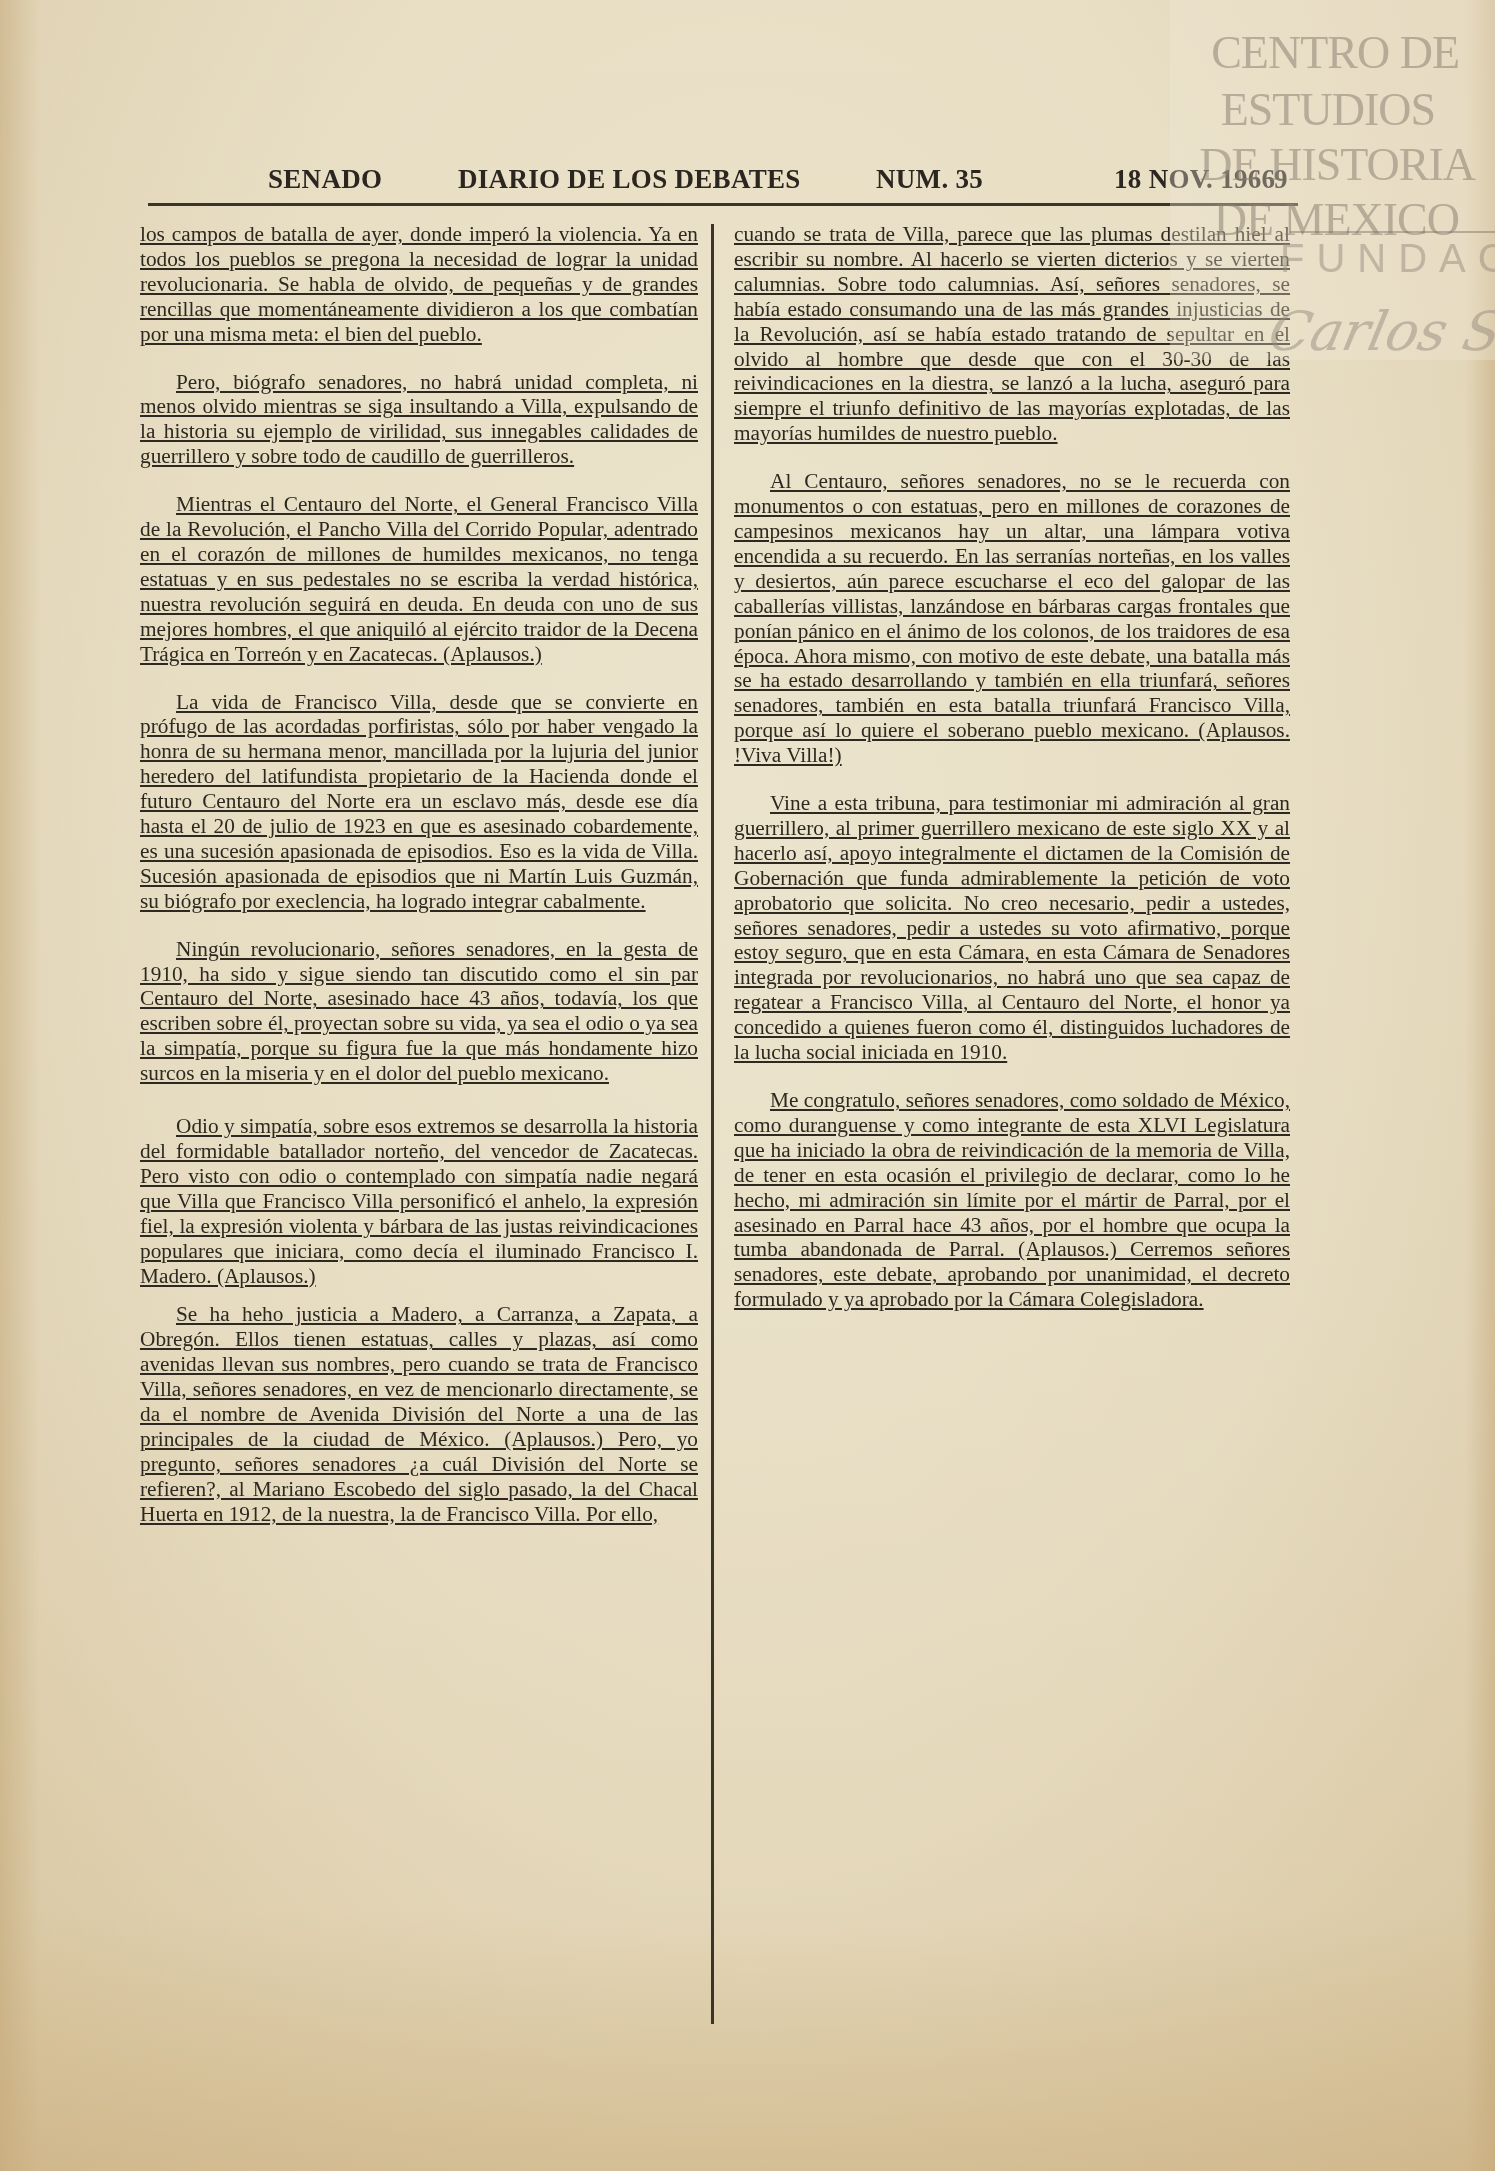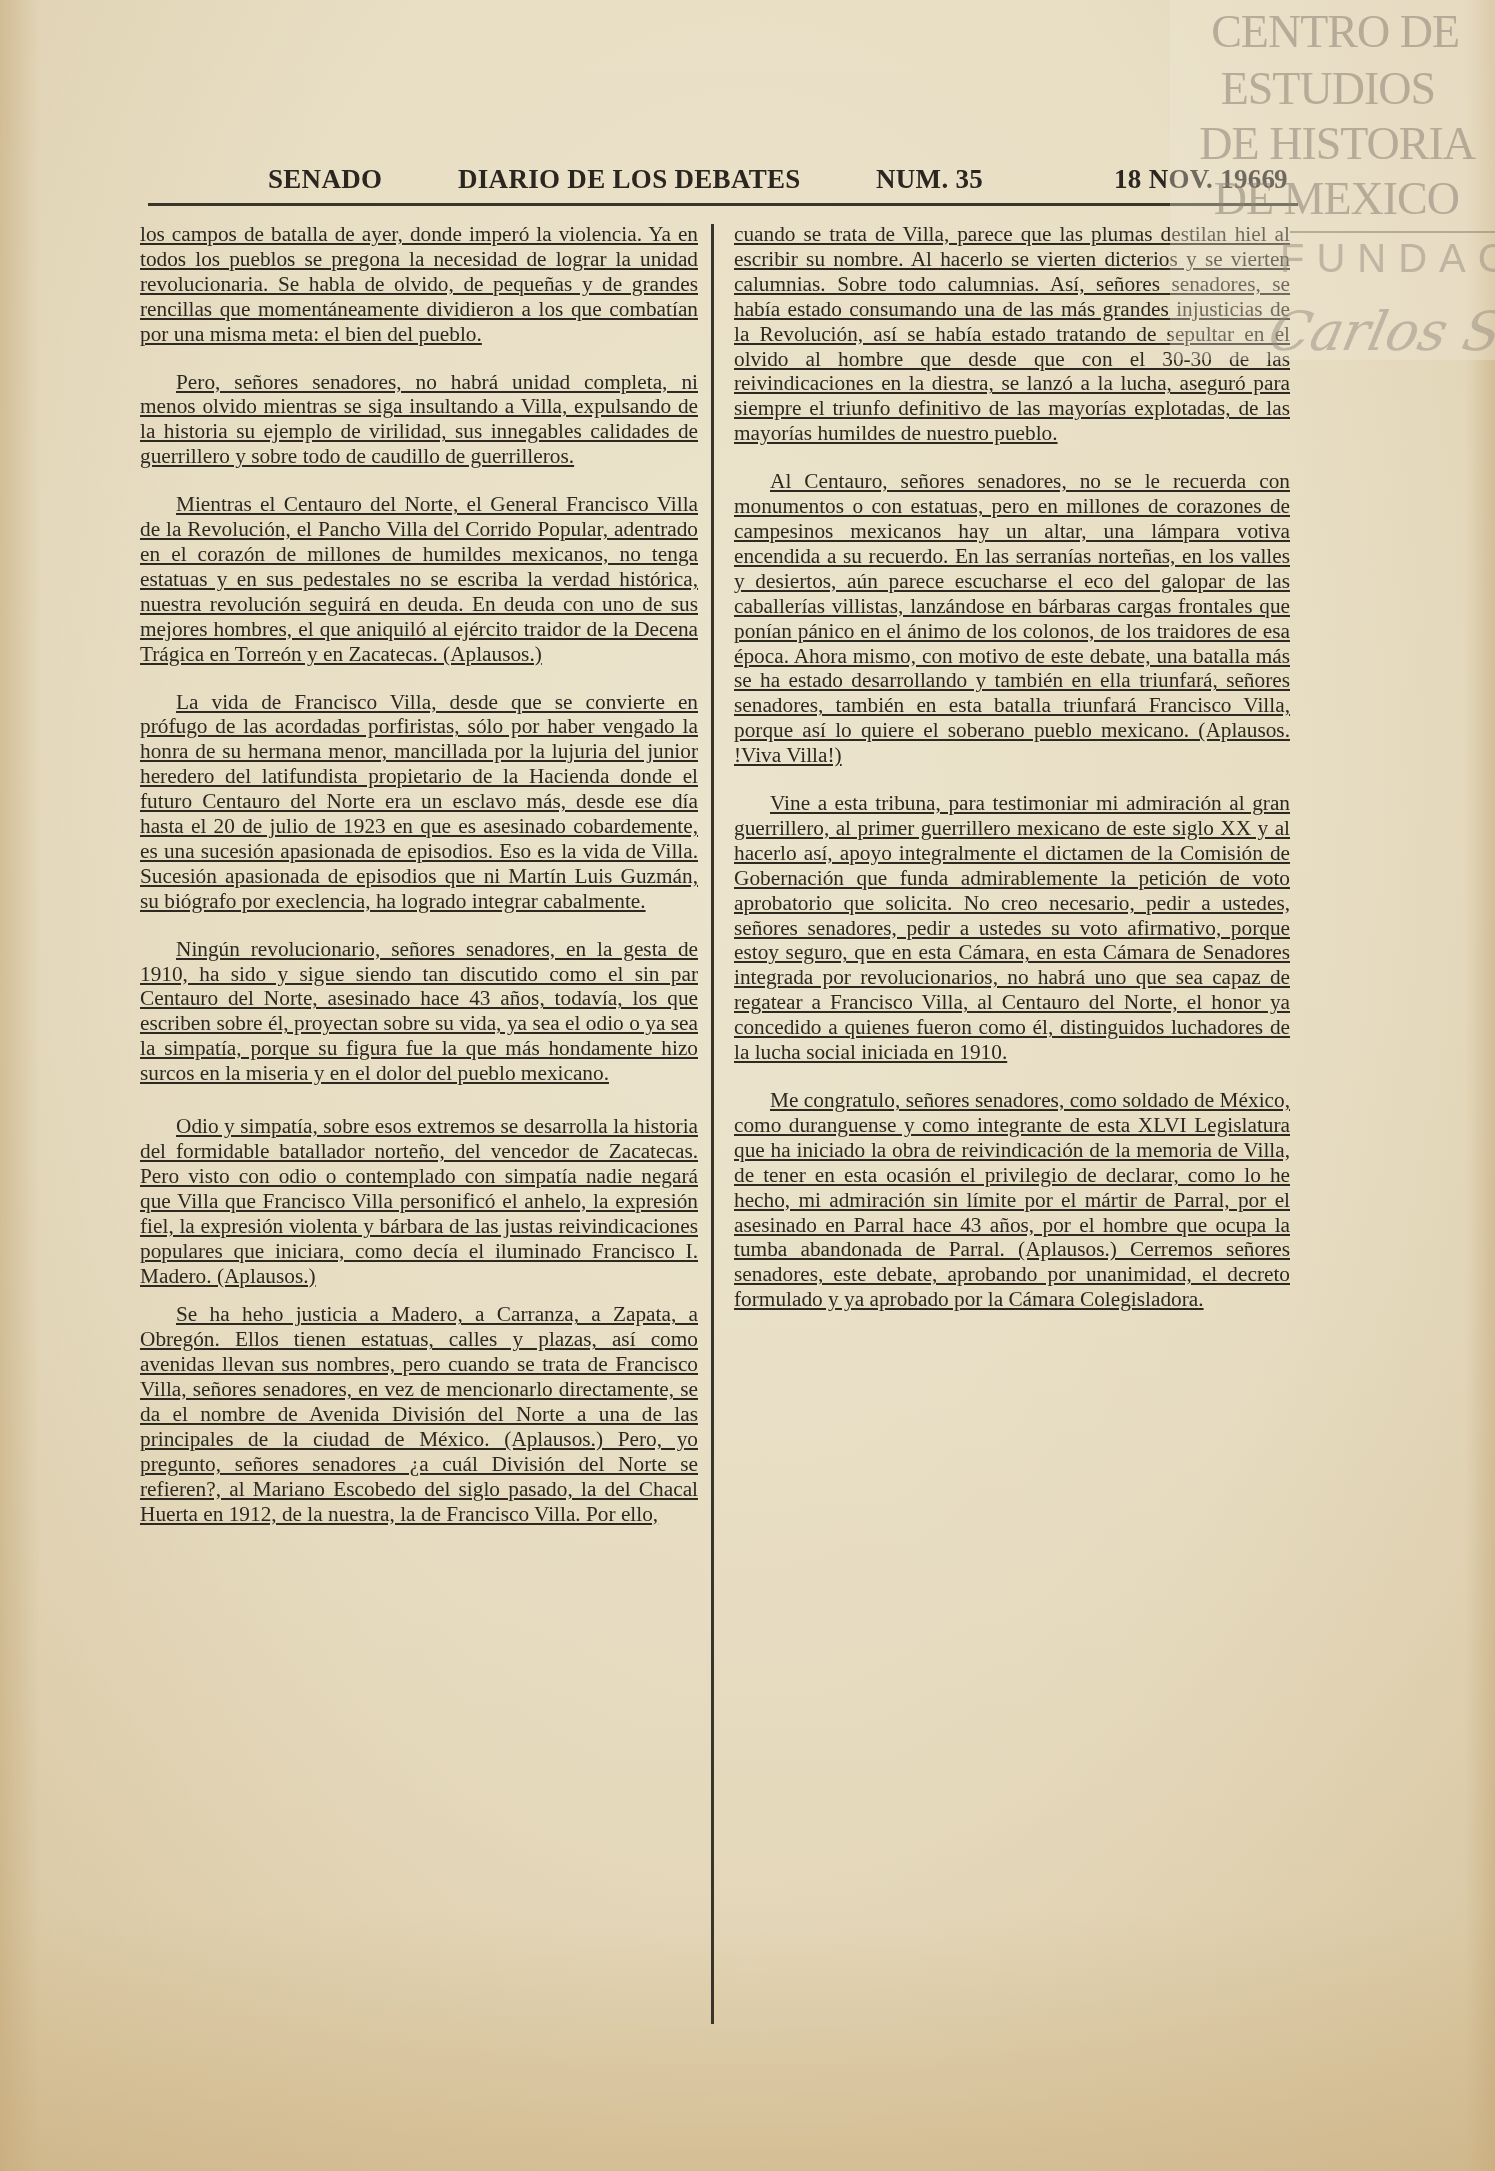--- a/index.html
+++ b/index.html
@@ -101,20 +101,21 @@
     }
     .wm-line {
       position: absolute;
       right: 40px;
       font-family: "Liberation Serif", serif;
       font-size: 46px;
       letter-spacing: -1px;
       color: rgba(140,130,115,0.55);
       white-space: nowrap;
       text-align: right;
+      margin-top: 21px;
     }
     .wm1 { top: 5px; right: 36px; }
     .wm2 { top: 62px; right: 60px; }
     .wm3 { top: 117px; right: 20px; }
     .wm4 { top: 172px; right: 36px; }
     .wm-fundacion {
       position: absolute;
       top: 236px;
       left: 1280px;
       font-family: "Liberation Sans", sans-serif;
@@ -154,21 +155,21 @@
   <span class="hdr-senado">SENADO</span>
   <span class="hdr-diario">DIARIO DE LOS DEBATES</span>
   <span class="hdr-num">NUM. 35</span>
   <span class="hdr-date">18 NOV. 1966</span>
   <span class="hdr-page">9</span>
 </div>
 <div class="header-rule"></div>
 
 <div class="column col-left">
   <p class="cont">los campos de batalla de ayer, donde imperó la violencia. Ya en todos los pueblos se pregona la necesidad de lograr la unidad revolucionaria. Se habla de olvido, de pequeñas y de grandes rencillas que momentáneamente dividieron a los que combatían por una misma meta: el bien del pueblo.</p>
-  <p>Pero, señores senadores, no habrá unidad completa, ni menos olvido mientras se siga insultando a Villa, expulsando de la historia su ejemplo de virilidad, sus innegables calidades de guerrillero y sobre todo de caudillo de guerrilleros.</p>
+  <p>Pero, biógrafo senadores, no habrá unidad completa, ni menos olvido mientras se siga insultando a Villa, expulsando de la historia su ejemplo de virilidad, sus innegables calidades de guerrillero y sobre todo de caudillo de guerrilleros.</p>
   <p>Mientras el Centauro del Norte, el General Francisco Villa de la Revolución, el Pancho Villa del Corrido Popular, adentrado en el corazón de millones de humildes mexicanos, no tenga estatuas y en sus pedestales no se escriba la verdad histórica, nuestra revolución seguirá en deuda. En deuda con uno de sus mejores hombres, el que aniquiló al ejército traidor de la Decena Trágica en Torreón y en Zacatecas. (Aplausos.)</p>
   <p>La vida de Francisco Villa, desde que se convierte en prófugo de las acordadas porfiristas, sólo por haber vengado la honra de su hermana menor, mancillada por la lujuria del junior heredero del latifundista propietario de la Hacienda donde el futuro Centauro del Norte era un esclavo más, desde ese día hasta el 20 de julio de 1923 en que es asesinado cobardemente, es una sucesión apasionada de episodios. Eso es la vida de Villa. Sucesión apasionada de episodios que ni Martín Luis Guzmán, su biógrafo por execlencia, ha logrado integrar cabalmente.</p>
   <p>Ningún revolucionario, señores senadores, en la gesta de 1910, ha sido y sigue siendo tan discutido como el sin par Centauro del Norte, asesinado hace 43 años, todavía, los que escriben sobre él, proyectan sobre su vida, ya sea el odio o ya sea la simpatía, porque su figura fue la que más hondamente hizo surcos en la miseria y en el dolor del pueblo mexicano.</p>
   <p class="tight">Odio y simpatía, sobre esos extremos se desarrolla la historia del formidable batallador norteño, del vencedor de Zacatecas. Pero visto con odio o contemplado con simpatía nadie negará que Villa que Francisco Villa personificó el anhelo, la expresión fiel, la expresión violenta y bárbara de las justas reivindicaciones populares que iniciara, como decía el iluminado Francisco I. Madero. (Aplausos.)</p>
   <p>Se ha heho justicia a Madero, a Carranza, a Zapata, a Obregón. Ellos tienen estatuas, calles y plazas, así como avenidas llevan sus nombres, pero cuando se trata de Francisco Villa, señores senadores, en vez de mencionarlo directamente, se da el nombre de Avenida División del Norte a una de las principales de la ciudad de México. (Aplausos.) Pero, yo pregunto, señores senadores ¿a cuál División del Norte se refieren?, al Mariano Escobedo del siglo pasado, la del Chacal Huerta en 1912, de la nuestra, la de Francisco Villa. Por ello,</p>
 </div>
 
 <div class="column-divider"></div>
 
 <div class="column col-right">

